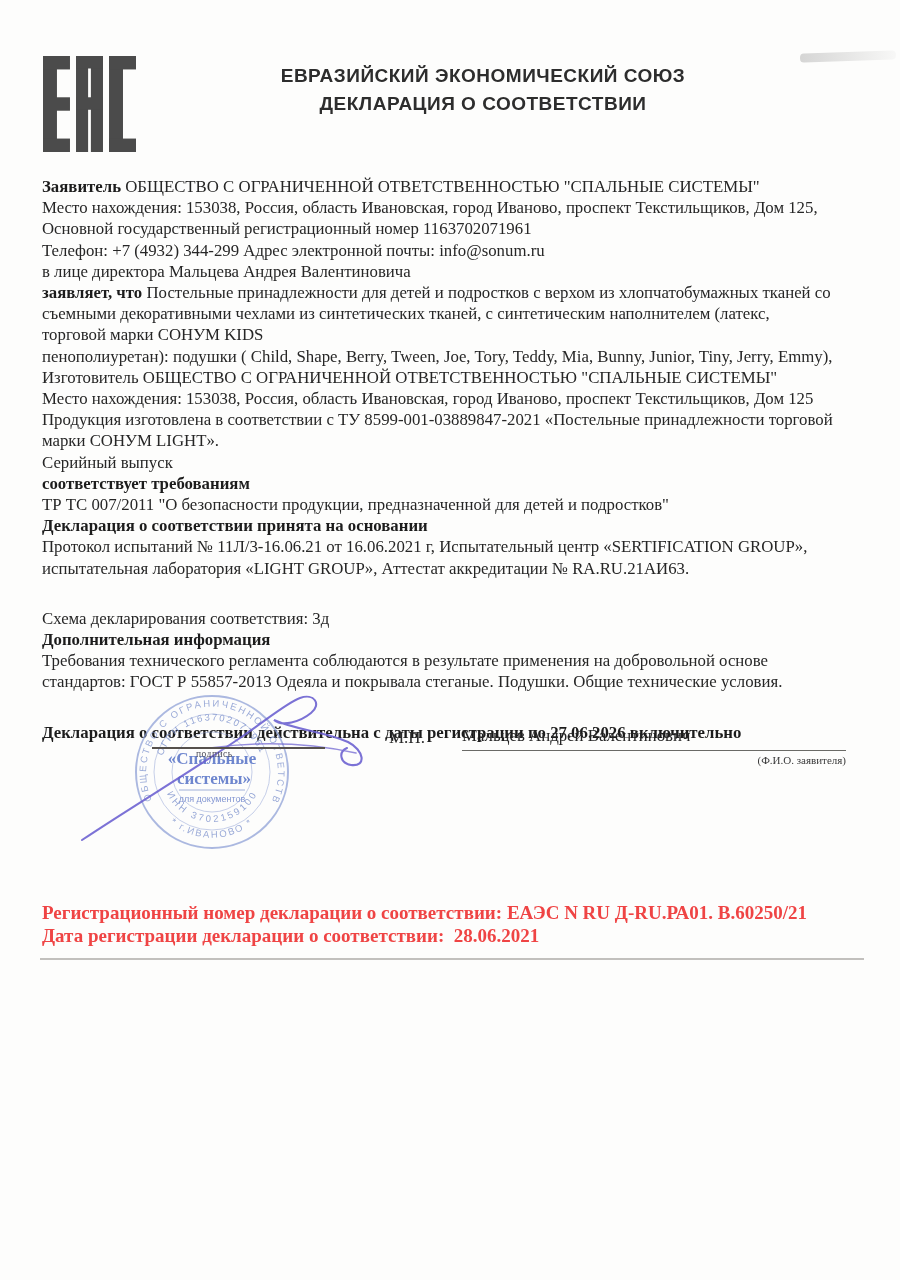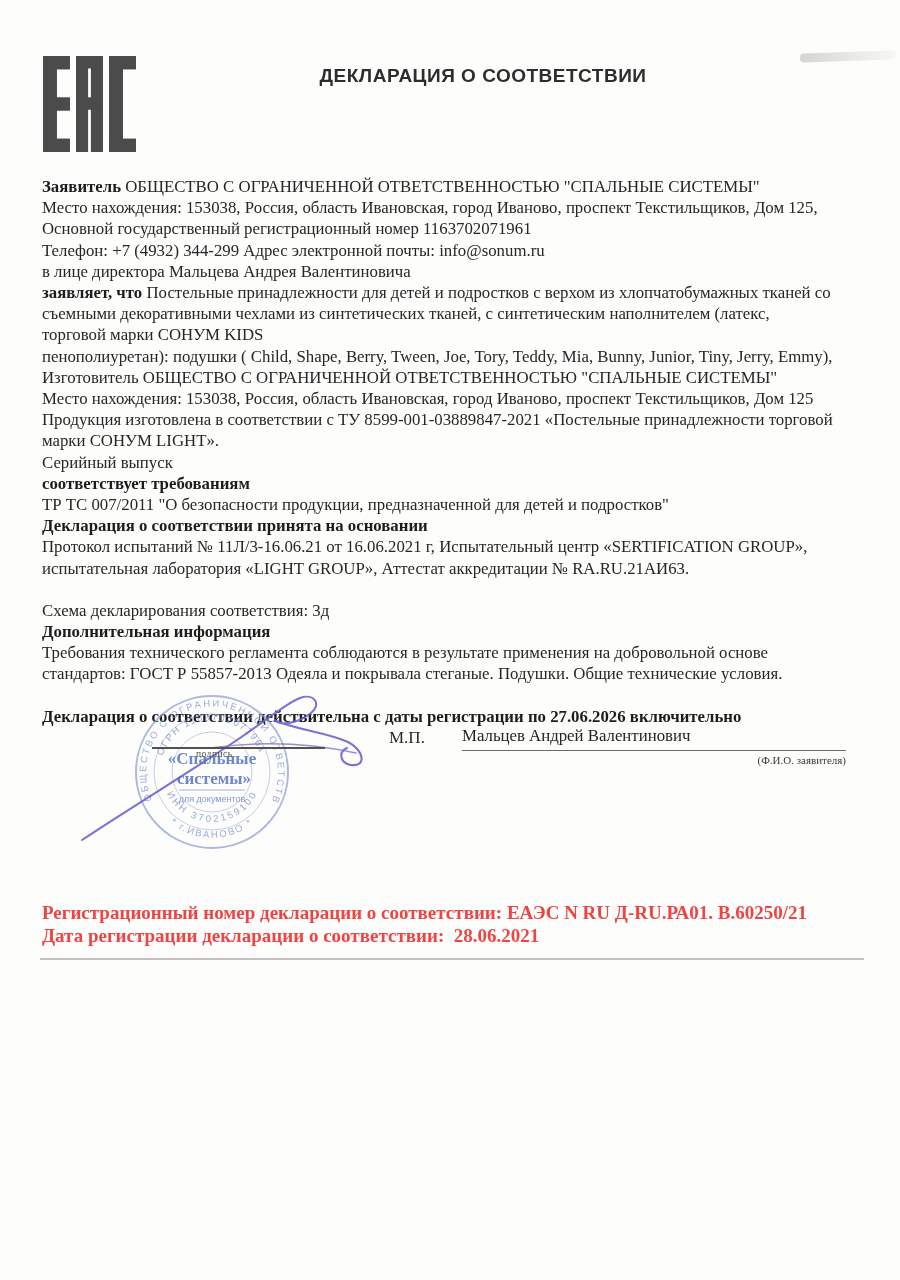--- a/index.html
+++ b/index.html
@@ -21,21 +21,21 @@
     font-weight:bold;font-size:19px;line-height:28px;
     letter-spacing:0.5px;color:#2d2d2d;
   }
   
   .doc{position:absolute;left:42px;top:176px;width:830px;}
   .doc-line{
     margin:0;font-size:16.8px;line-height:21.2px;
     white-space:pre-wrap;color:#262626;
   }
   .doc-line .lead{font-weight:bold;color:#1c1c1c;}
-  .doc-line.gap{margin-top:21px;}
+  .doc-line.gap{margin-top:29px;}
   
   .sig-line-left{position:absolute;left:152px;top:747px;width:173px;height:1.6px;background:#55504c;}
   .sig-caption{
     position:absolute;left:196px;top:749px;width:80px;text-align:left;
     font-size:9.5px;color:#4c4c58;letter-spacing:0.5px;
   }
   .mp{position:absolute;left:389px;top:728px;font-size:17px;color:#2a2a2a;}
   .applicant-name{
     position:absolute;left:462px;top:726px;width:384px;text-align:left;
     font-size:16.8px;color:#242424;
@@ -83,20 +83,21 @@
 
       <rect x="71" y="0" width="15" height="100"></rect>
       <rect x="71" y="0" width="29" height="14"></rect>
       <rect x="71" y="86" width="29" height="14"></rect>
     </g>
   </svg>
 
   <div class="scan-smudge"></div>
 
   <div class="title">
+    <div>ЕВРАЗИЙСКИЙ ЭКОНОМИЧЕСКИЙ СОЮЗ</div>
     <div>ДЕКЛАРАЦИЯ О СООТВЕТСТВИИ</div>
   </div>
 
   <div class="doc" id="doc-lines">
     <p class="doc-line"><b class="lead">Заявитель </b><span class="rest">ОБЩЕСТВО С ОГРАНИЧЕННОЙ ОТВЕТСТВЕННОСТЬЮ "СПАЛЬНЫЕ СИСТЕМЫ"</span></p>
 
     <p class="doc-line"><b class="lead"></b><span class="rest">Место нахождения: 153038, Россия, область Ивановская, город Иваново, проспект Текстильщиков, Дом 125,</span></p>
 
     <p class="doc-line"><b class="lead"></b><span class="rest">Основной государственный регистрационный номер 1163702071961</span></p>
 

